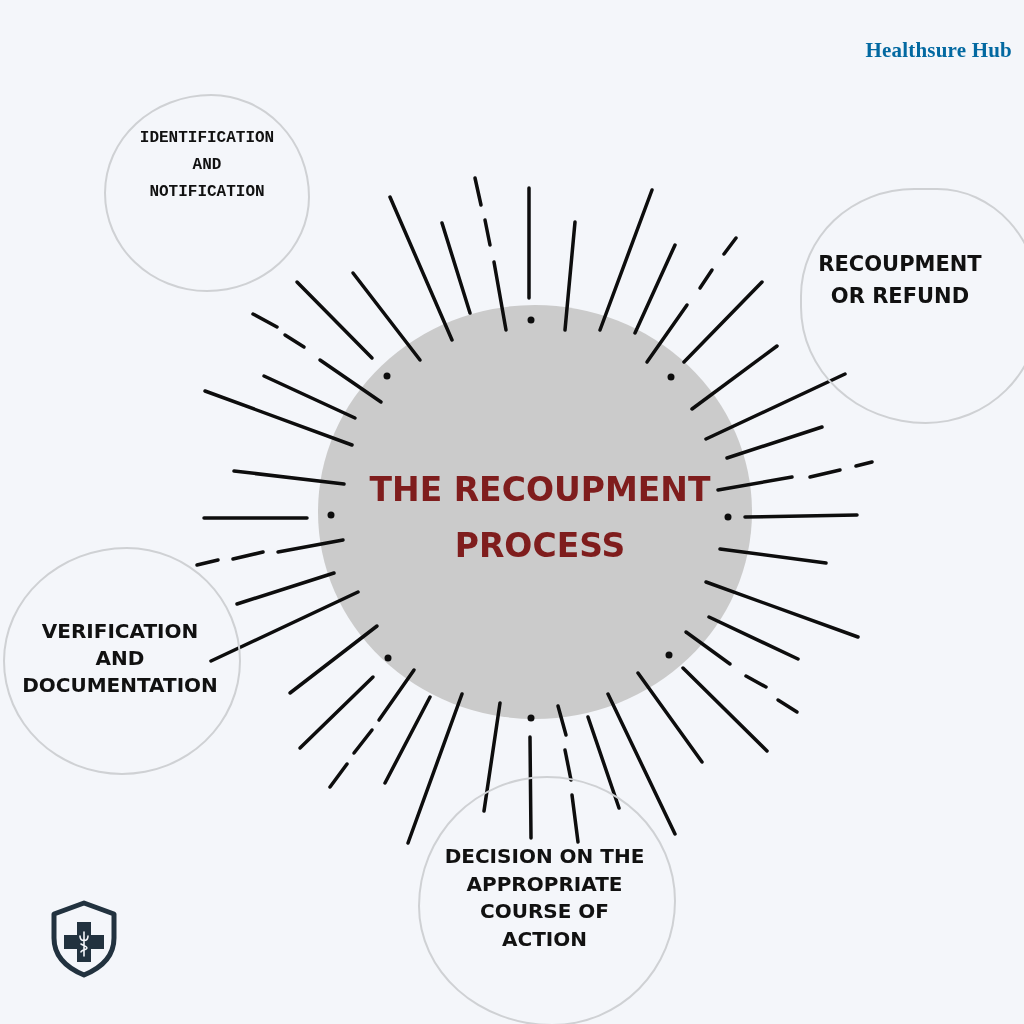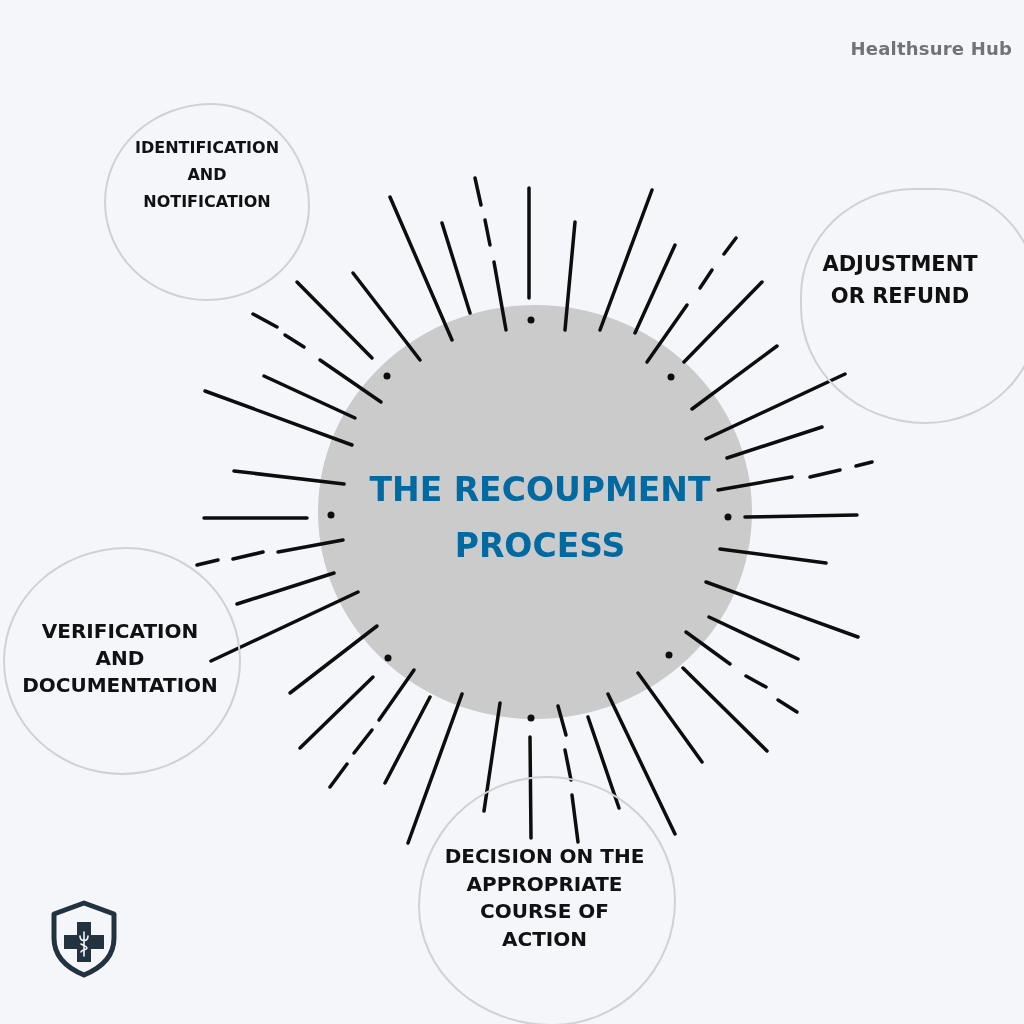--- a/index.html
+++ b/index.html
@@ -4,45 +4,46 @@
   <style>
     html, body { margin: 0; padding: 0; }
     body {
       width: 1024px; height: 1024px; overflow: hidden;
       background: #f4f6fa;
       position: relative;
       font-family: "DejaVu Sans", "Liberation Sans", sans-serif;
     }
     .brand {
       position: absolute; top: 38px; right: 12px;
-      font-size: 18px; font-weight: bold; color: #737373;
+      font-size: 21px; font-weight: bold; color: #0369a1;
       letter-spacing: 0.2px;
+      font-family: Liberation Serif, serif;
     }
     .rays { position: absolute; left: 0; top: 0; }
     .bubble {
       position: absolute;
       border: 2px solid #cfd1d4;
       border-radius: 50%;
       display: flex; align-items: center; justify-content: center;
       text-align: center;
       font-weight: bold; color: #111111;
       box-sizing: border-box;
     }
     .bubble span { display: block; white-space: pre-line; line-height: 1.5; }
-    .b-ident { left: 104px; top: 103px; width: 206px; height: 198px; border-radius: 52% 48% 50% 50% / 50% 52% 48% 50%; }
+    .b-ident { left: 104px; top: 94px; width: 206px; height: 198px; border-radius: 52% 48% 50% 50% / 50% 52% 48% 50%; font-family: Liberation Mono, monospace; }
     .b-ident span { font-size: 16px; line-height: 27px; margin-top: -55px; }
     .b-adjust { left: 800px; top: 188px; width: 240px; height: 236px; border-radius: 50% 45% 50% 55% / 48% 50% 50% 52%; }
     .b-adjust span { font-size: 21px; line-height: 32px; margin-top: -52px; margin-left: -40px; }
     .b-verif { left: 3px; top: 547px; width: 238px; height: 228px; border-radius: 52% 48% 50% 50% / 50% 50% 50% 50%; }
     .b-verif span { font-size: 20px; line-height: 27px; margin-top: -6px; margin-left: -4px; }
     .b-decision { left: 418px; top: 776px; width: 258px; height: 250px; border-radius: 50% 50% 48% 52% / 52% 50% 50% 48%; }
     .b-decision span { font-size: 20px; line-height: 27.5px; margin-top: -6px; margin-left: -5px; }
     .center-title {
       position: absolute; left: 330px; top: 462px; width: 420px;
-      text-align: center; font-weight: bold; color: #0369a1;
+      text-align: center; font-weight: bold; color: #7f1d1d;
       font-size: 33px; line-height: 56px; white-space: pre-line;
     }
     .logo { position: absolute; left: 48px; top: 900px; width: 72px; height: 78px; }
   </style>
 </head>
 <body>
 
 <div class="brand">Healthsure Hub</div>
 
 <svg class="rays" width="1024" height="1024" viewBox="0 0 1024 1024">
@@ -126,21 +127,21 @@
 
 <div class="center-title">THE RECOUPMENT
 PROCESS</div>
 
 <div class="bubble b-ident">
   <span>IDENTIFICATION
 AND
 NOTIFICATION</span>
 </div>
 <div class="bubble b-adjust">
-  <span>ADJUSTMENT
+  <span>RECOUPMENT
 OR REFUND</span>
 </div>
 <div class="bubble b-verif">
   <span>VERIFICATION
 AND
 DOCUMENTATION</span>
 </div>
 <div class="bubble b-decision">
   <span>DECISION ON THE
 APPROPRIATE

